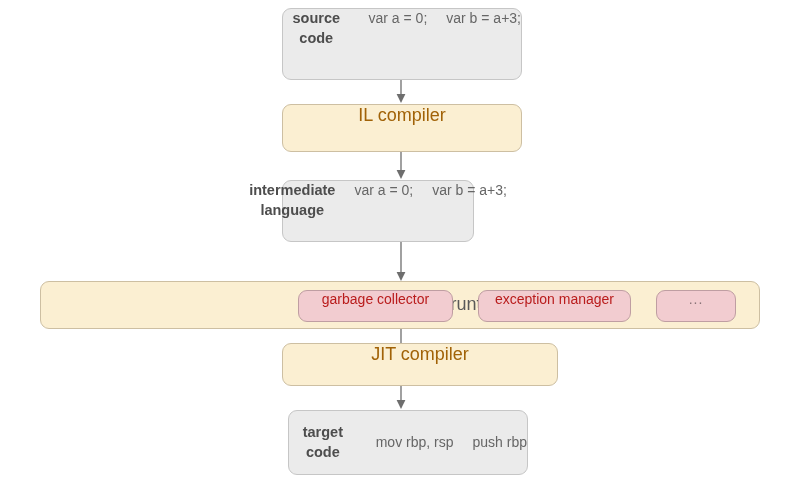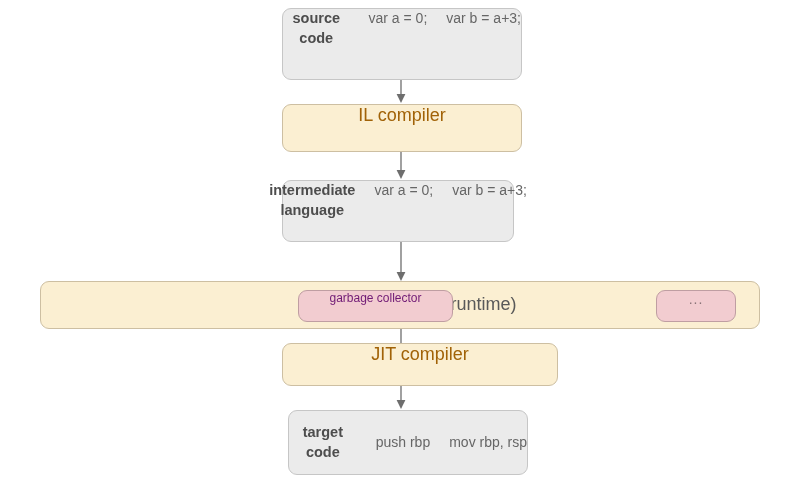--- a/index.html
+++ b/index.html
@@ -75,22 +75,22 @@
 
   .node-label-left {
     font-size: 18px;
     color: #595959;
     text-align: left;
     padding-left: 20px;
     line-height: 1.2;
   }
 
   .node-label-small {
-    font-size: 12px;
-    color: #701a75;
+    font-size: 14px;
+    color: #b91c1c;
     text-align: right;
     line-height: 1.2;
   }
 
   .ellipsis-label {
     font-size: 14px;
     color: #8a7478;
     text-align: center;
     letter-spacing: 1px;
   }
@@ -126,40 +126,43 @@
     <div class="node-label-center">IL compiler</div>
   </div>
 
   <div class="connector" style="left:395px; top:152px;">
     <svg width="12" height="28" viewBox="0 0 12 28">
       <line x1="6" y1="0" x2="6" y2="20" stroke="#6e6e6e" stroke-width="1.3"></line>
       <polygon points="6,27 1.6,18 10.4,18" fill="#6e6e6e"></polygon>
     </svg>
   </div>
 
-  <div class="node gray" style="left:282px; top:180px; width:232px; height:62px;">
+  <div class="node gray" style="left:282px; top:180px; width:192px; height:62px;">
     <div class="node-title">intermediate language</div>
     <div class="code-line">var a = 0;</div>
     <div class="code-line">var b = a+3;</div>
   </div>
 
   <div class="connector" style="left:395px; top:242px;">
     <svg width="12" height="40" viewBox="0 0 12 40">
       <line x1="6" y1="0" x2="6" y2="32" stroke="#6e6e6e" stroke-width="1.3"></line>
       <polygon points="6,39 1.6,30 10.4,30" fill="#6e6e6e"></polygon>
     </svg>
   </div>
 
   <div class="node cream" style="left:40px; top:281px; width:720px; height:48px; flex-direction:row; align-items:center;">
     <div class="node-label-left" style="flex:0 0 auto;">execution engine (runtime)</div>
 
     <div class="node pink" style="position:absolute; left:257px; top:8px; width:155px; height:32px;">
       <div class="node-label-small">garbage collector</div>
     </div>
 
+    <div class="node pink" style="position:absolute; left:437px; top:8px; width:153px; height:32px;">
+      <div class="node-label-small">exception manager</div>
+    </div>
 
     <div class="node pink" style="position:absolute; left:615px; top:8px; width:80px; height:32px;">
       <div class="ellipsis-label">...</div>
     </div>
   </div>
 
   <div class="connector" style="left:395px; top:329px;">
     <svg width="12" height="14" viewBox="0 0 12 14">
       <line x1="6" y1="0" x2="6" y2="14" stroke="#6e6e6e" stroke-width="1.3"></line>
     </svg>
@@ -171,17 +174,17 @@
 
   <div class="connector" style="left:395px; top:386px;">
     <svg width="12" height="24" viewBox="0 0 12 24">
       <line x1="6" y1="0" x2="6" y2="16" stroke="#6e6e6e" stroke-width="1.3"></line>
       <polygon points="6,23 1.6,14 10.4,14" fill="#6e6e6e"></polygon>
     </svg>
   </div>
 
   <div class="node gray" style="left:288px; top:410px; width:240px; height:65px;align-items:center;">
     <div class="node-title">target code</div>
+    <div class="code-line">mov rbp, rsp</div>
     <div class="code-line">push rbp</div>
-    <div class="code-line">mov rbp, rsp</div>
   </div>
 
 </div>
 
 </body></html>

